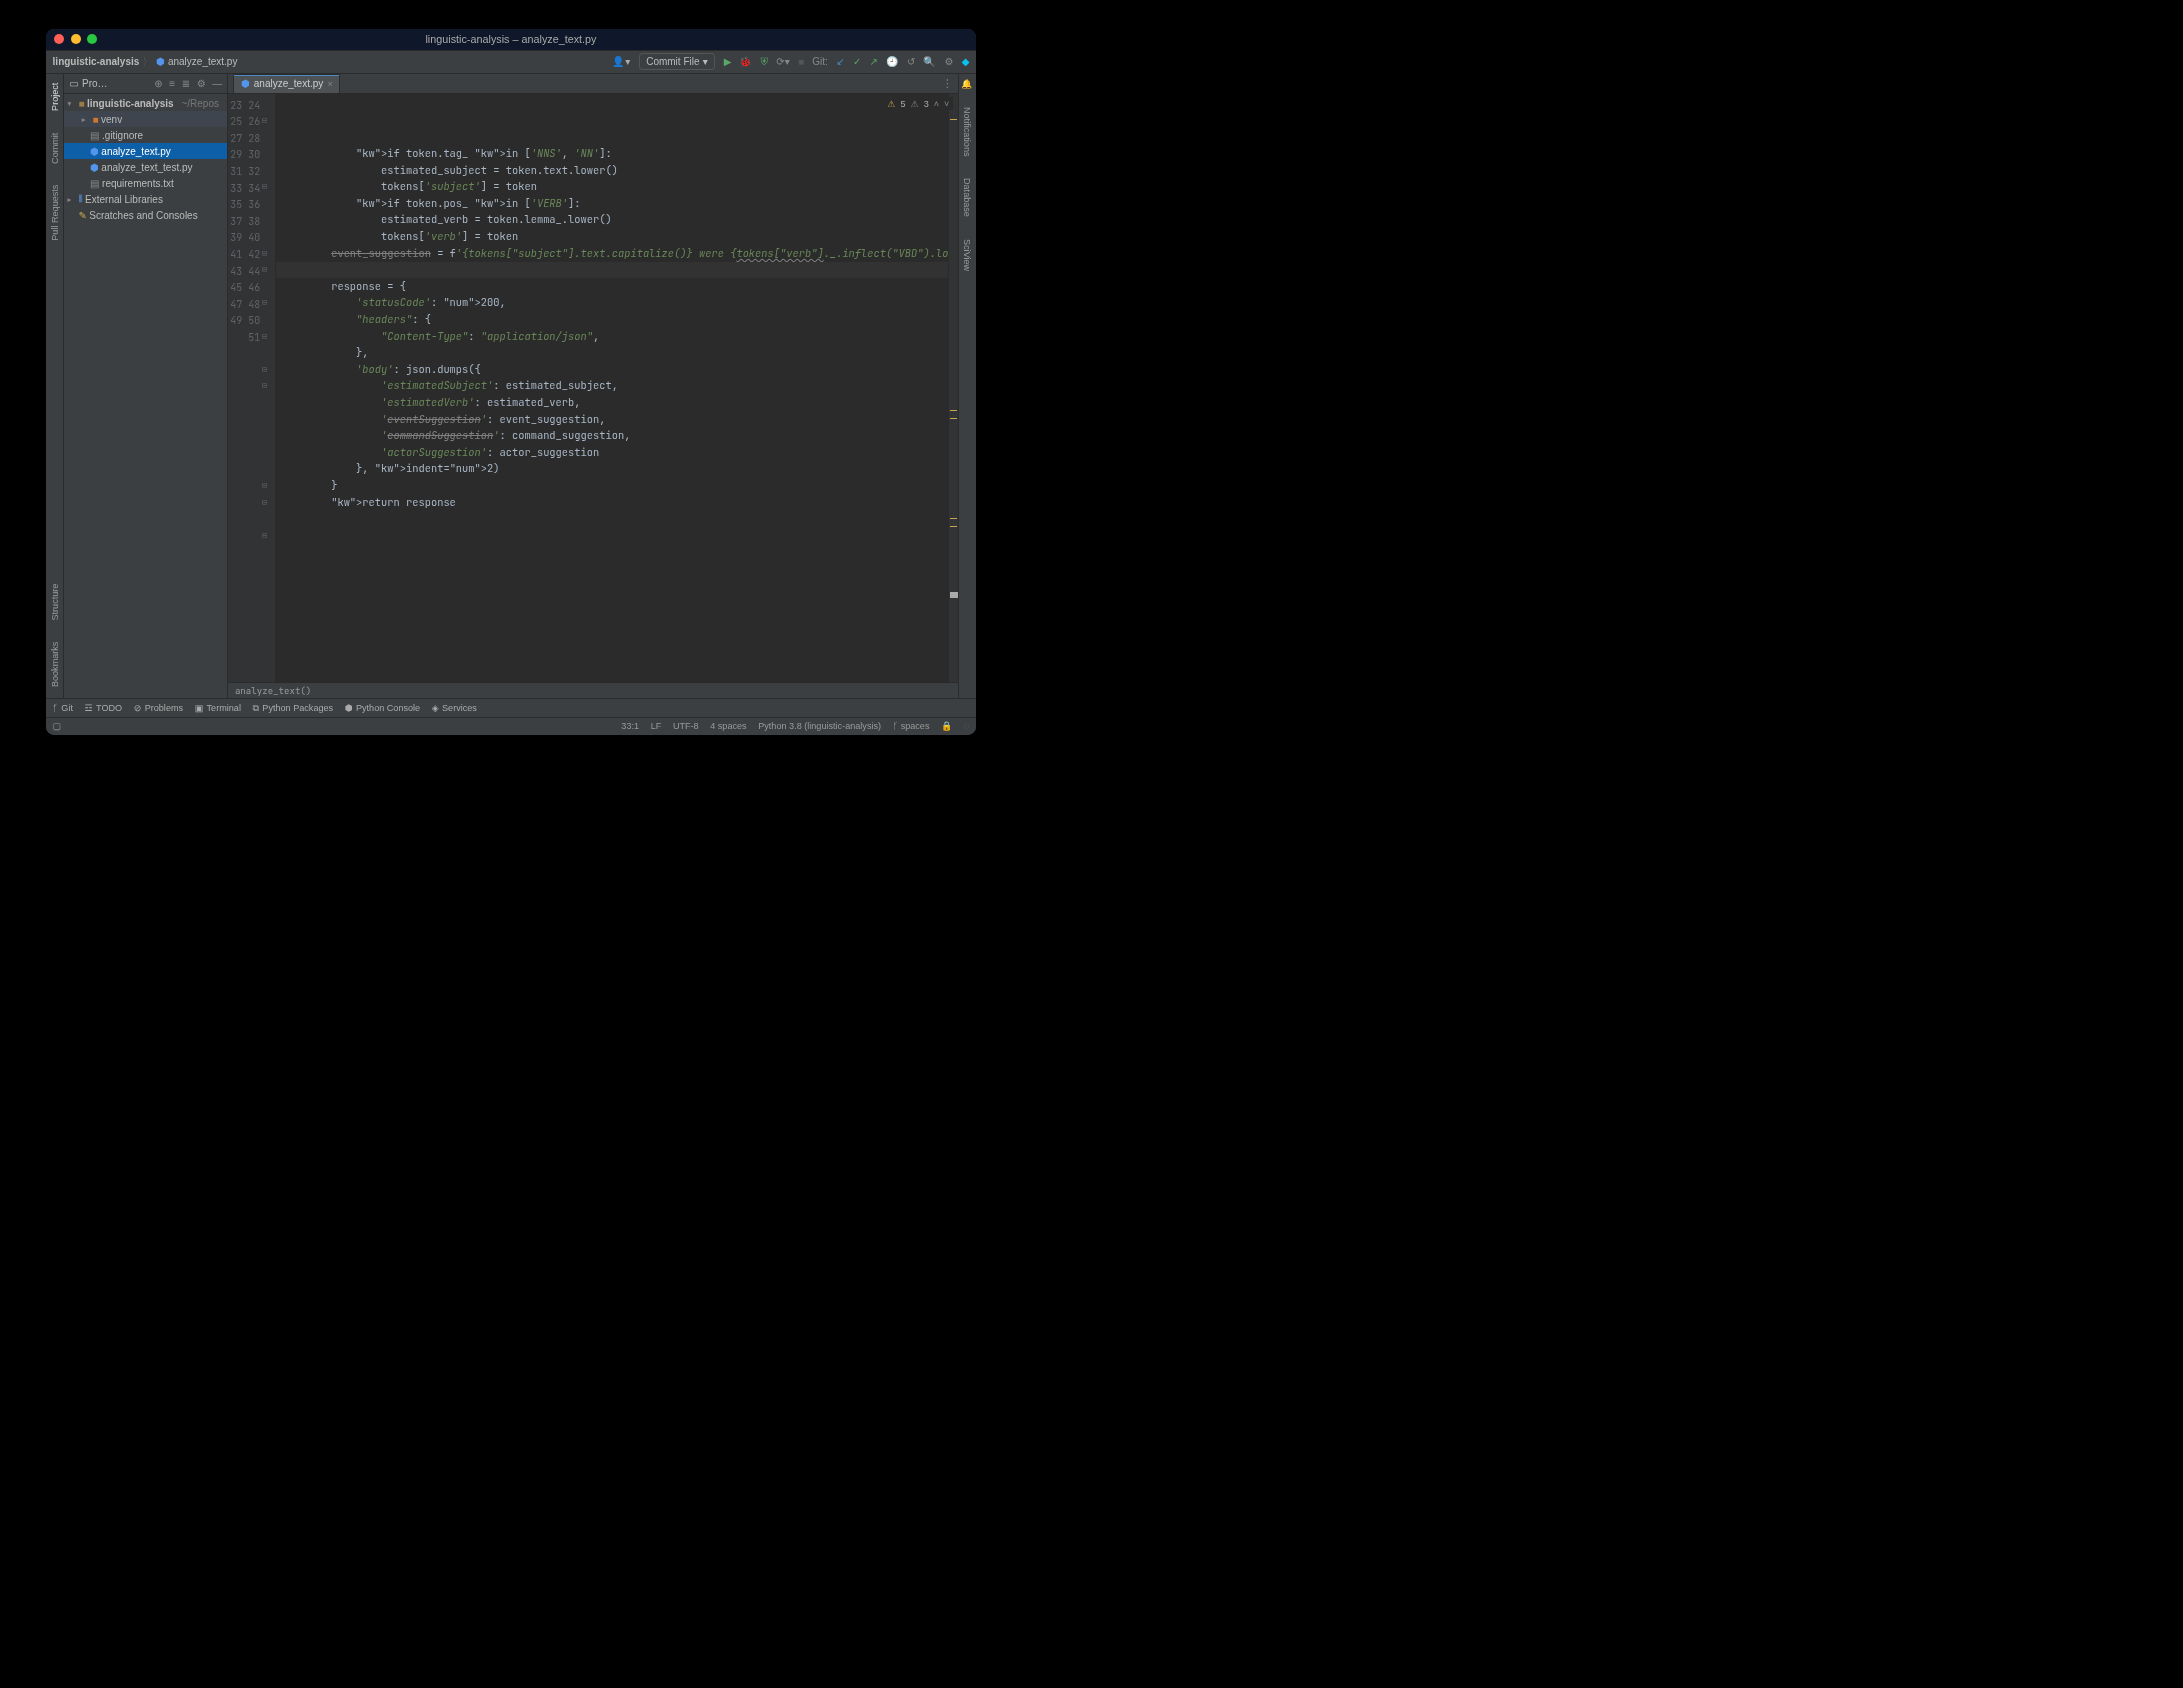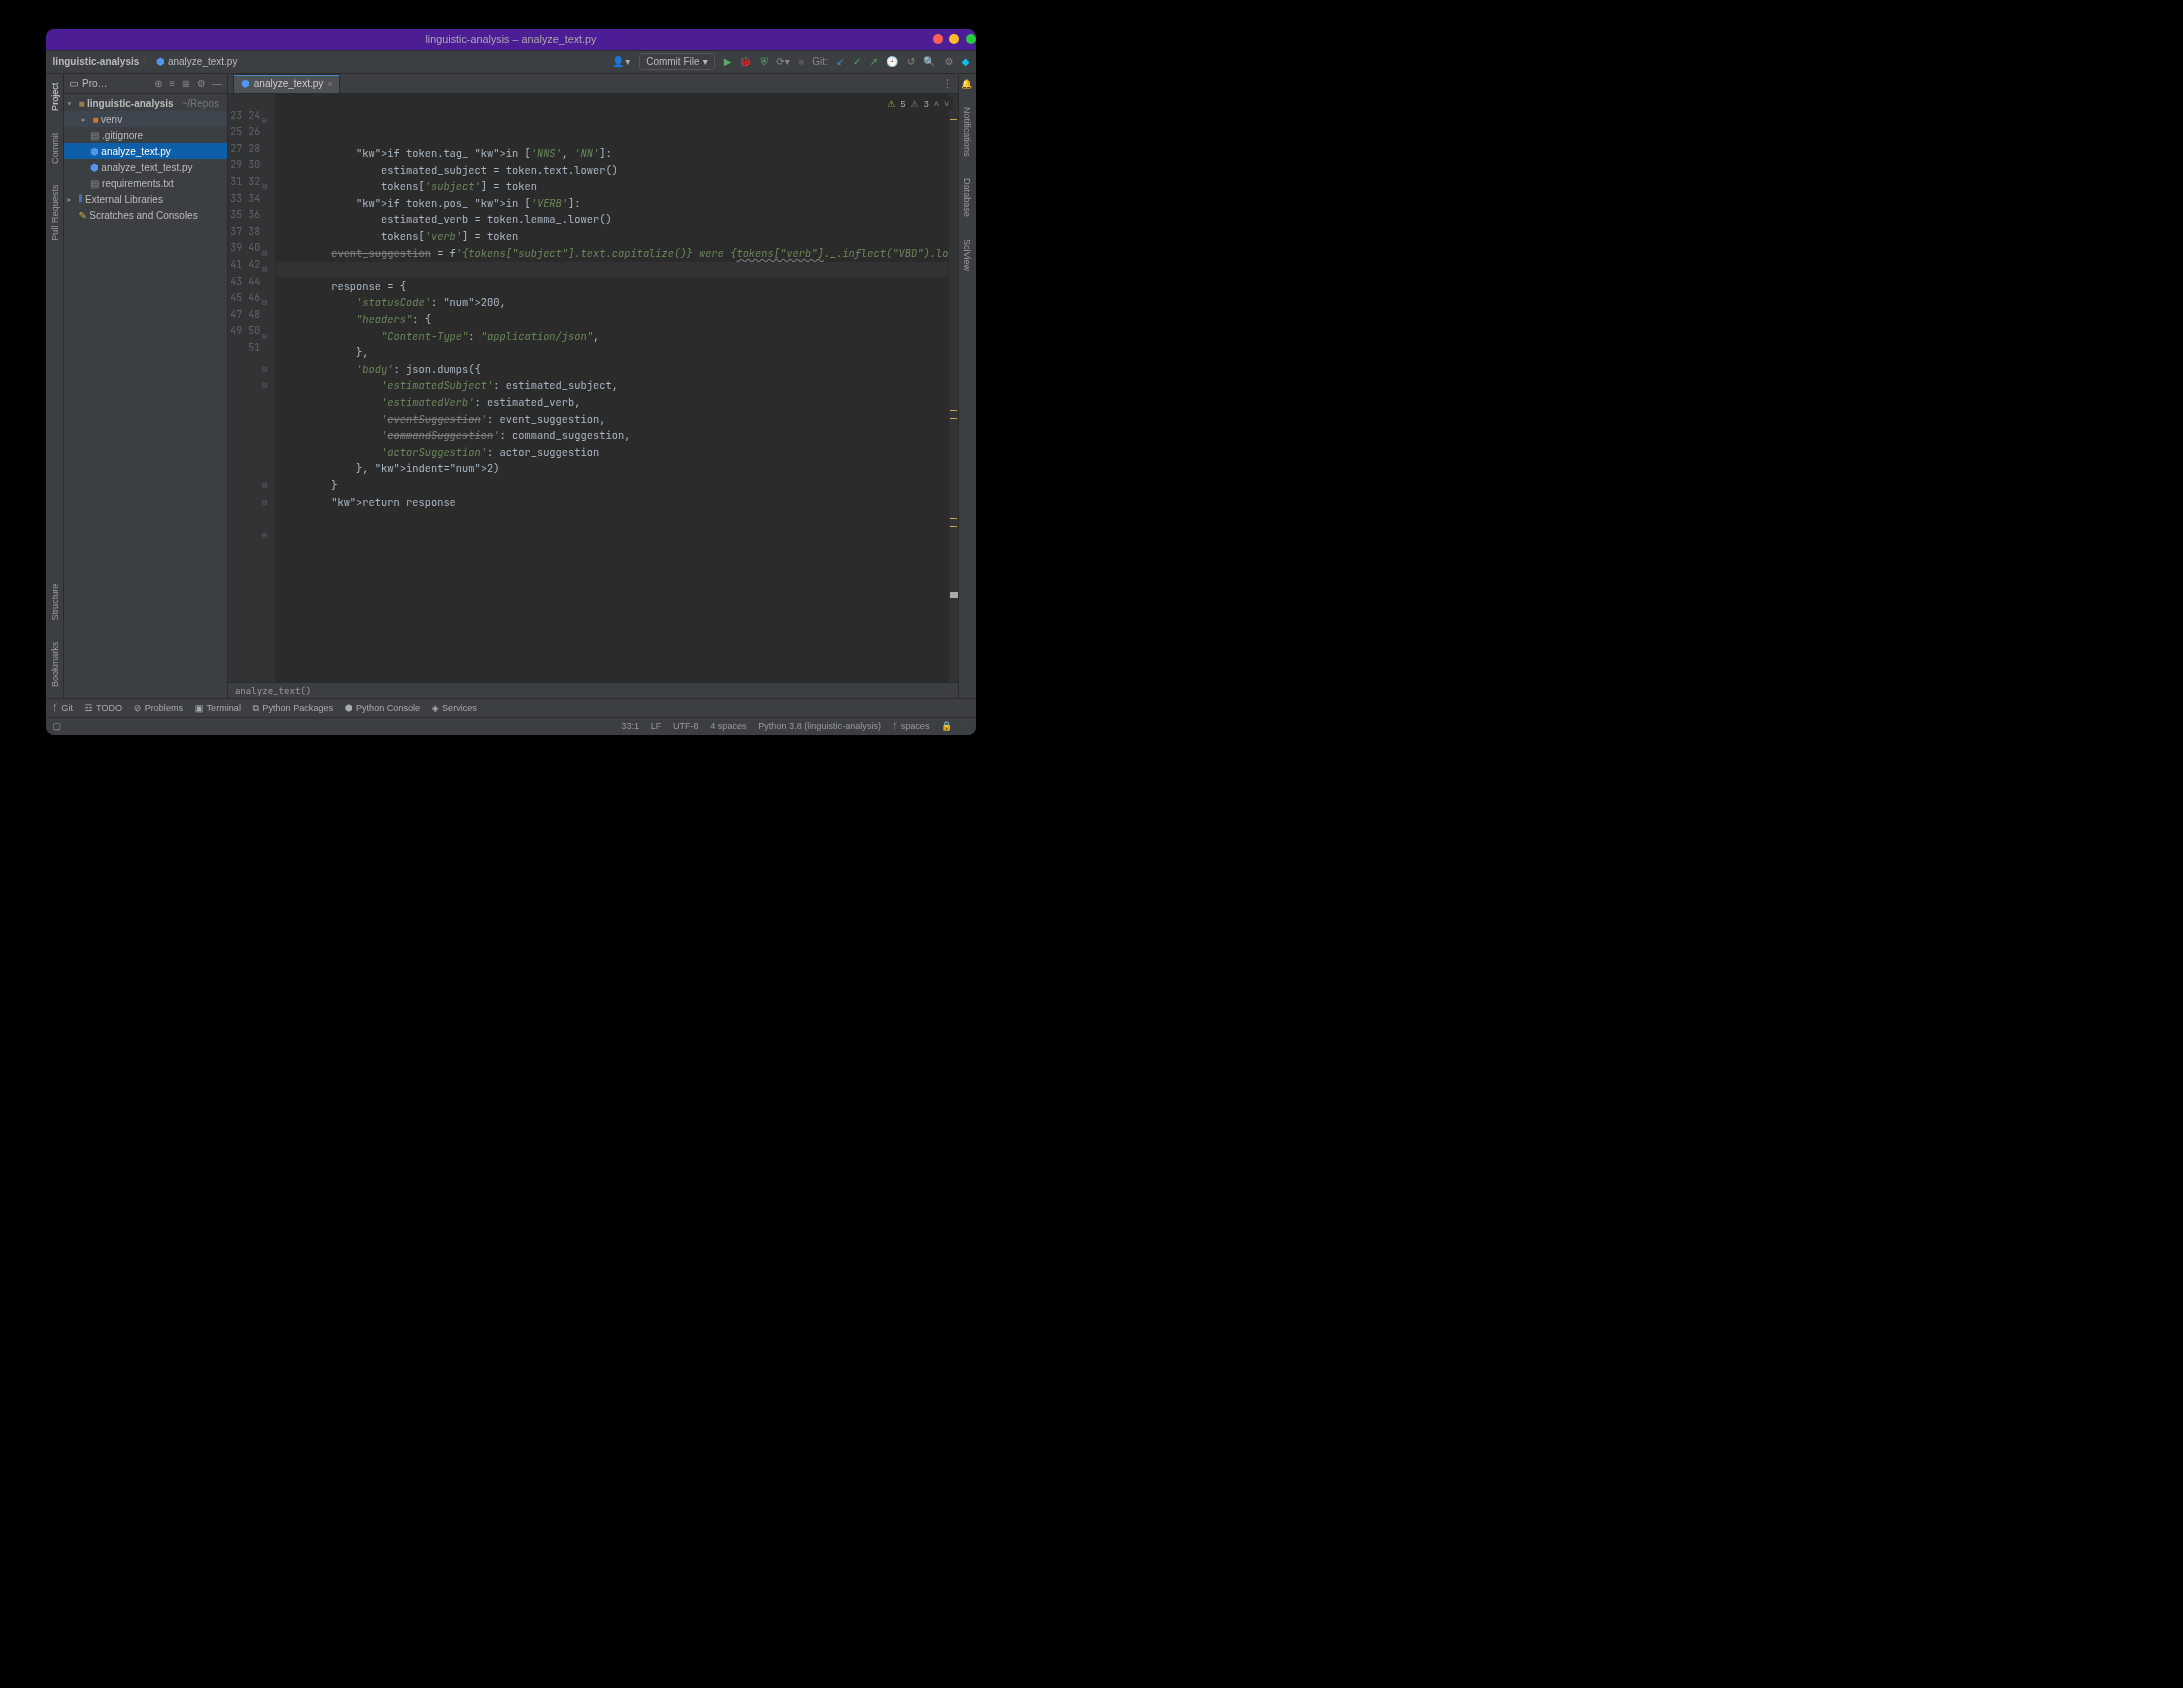--- a/index.html
+++ b/index.html
@@ -22,24 +22,23 @@
     overflow: hidden;
     display: flex;
     flex-direction: column;
     box-shadow: 0 8.3px 33px rgba(0,0,0,.6);
   }
   
   .titlebar {
     height: 21.6px;
     display: flex;
     align-items: center;
-    background: #4c1d95;
+    background: #0f172a;
     position: relative;
     border-bottom: 0.8px solid #2b2b2b;
-    justify-content: flex-end;
   }
   .traffic { display: flex; gap: 6.6px; margin-left: 8.3px; }
   .tl { width: 10px; height: 10px; border-radius: 50%; }
   .tl.r{background:#ff5f57}.tl.y{background:#febc2e}.tl.g{background:#28c840}
   .title { position:absolute; left:0; right:0; text-align:center; color:#aaa; font-size:10.8px; }
   
   .toolbar {
     height: 23px;
     display:flex; align-items:center;
     padding: 0 6.6px;
@@ -116,21 +115,21 @@
     font-size:10px; color:#ccc; border-radius:2.5px 2.5px 0 0;
     position:relative;
   }
   .tab::after{content:"";position:absolute;left:0;right:0;top:0;height:1.7px;background:#4a88c7;}
   .tab .close{color:#888; font-size:9.1px;}
   .tabs-more{position:absolute; right:5px; top:3.3px; color:#888;}
   .editor-body { flex:1; display:flex; background:#2b2b2b; min-height:0; position:relative;}
   .gutter {
     width:48px; background:#313335; color:#606366;
     font-family:"JetBrains Mono","Consolas","Menlo",monospace;
-    font-size:10px; text-align:right; padding-right:15px; padding-top:14px;
+    font-size:10px; text-align:right; padding-right:15px; padding-top:4px;
     line-height:16.6px; border-right:0.8px solid #2b2b2b;
     position:relative;
   }
   .gut-marks{position:absolute; right:3.3px; top:1.7px; width:10px;}
   .gut-mark{position:absolute; color:#606366; font-size:8.3px; left:0;}
   .code {
     flex:1; font-family:"JetBrains Mono","Consolas","Menlo",monospace;
     font-size:10.4px; line-height:16.6px; padding:1.7px 5px;
     color:#a9b7c6; white-space:pre; overflow:hidden; position:relative;
   }

